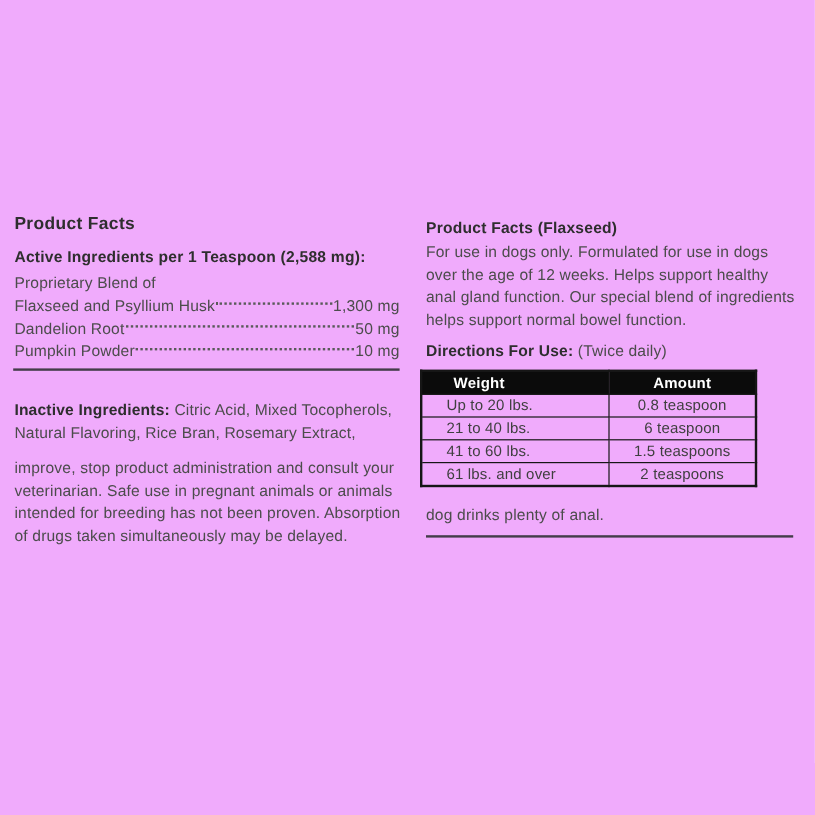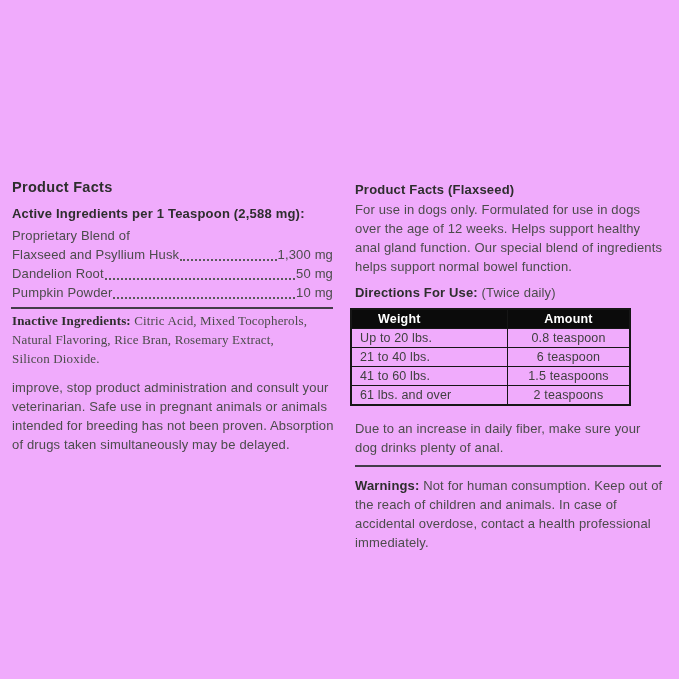--- a/index.html
+++ b/index.html
@@ -37,41 +37,41 @@
     font-size: 13px;
     font-weight: bold;
     color: #2E2E2E;
     line-height: 19px;
     letter-spacing: 0.2px;
     margin: 0 0 3px 0;
     white-space: nowrap;
   }
   .ing-row {
     display: flex;
-    align-items: flex-end;
+    align-items: center;
     font-size: 13px;
     line-height: 19px;
     letter-spacing: 0.15px;
     white-space: nowrap;
   }
   .leader {
     flex: 1 1 auto;
     min-width: 10px;
     border-bottom: 2px dotted #5A5A5A;
     margin: 0 1px 3px 1px;
   }
   .divider {
     height: 2px;
     background: #443C4A;
     border: none;
   }
   .divider-left  { margin: 5px 0 0 -1px; width: 322px; }
   .divider-right { margin: 8px 0 0 0;  width: 306px; }
 
-  .para-inactive { margin-top: 2px; font-family: Liberation Serif, serif; }
+  .para-inactive { margin-top: 23px; }
   .para-cautions { margin-top: 10px; }
 
   .pfc-title {
     font-size: 13px;
     font-weight: bold;
     color: #2E2E2E;
     line-height: 19px;
     letter-spacing: 0.2px;
     margin: 0 0 1px 0;
     white-space: nowrap;
@@ -99,21 +99,21 @@
   table.dosage th.a { text-align: center; }
   table.dosage td {
     font-size: 12.5px;
     color: #3F3F3F;
     letter-spacing: 0.15px;
     height: 16px;
     padding: 1px 4px;
     border: 1.5px solid #161616;
     background: transparent;
   }
-  table.dosage td.w { text-align: left; padding-left: 8px; }
+  table.dosage td.w { text-align: left; padding-left: 20px; }
   table.dosage td.a { text-align: center; }
 
   .fiber-note { margin-top: 13px; }
   .para-warnings { margin-top: 9px; }
 </style>
 </head>
 <body>
 
 <div class="page">
 
@@ -137,21 +137,20 @@
       <span>Pumpkin Powder</span>
       <span class="leader"></span>
       <span>10 mg</span>
     </div>
 
     <div class="divider divider-left"></div>
 
     <div class="para-inactive">
       <div class="line"><b>Inactive Ingredients:</b> <span>Citric Acid, Mixed Tocopherols,</span></div>
       <div class="line">Natural Flavoring, Rice Bran, Rosemary Extract,</div>
-      <div class="line">Silicon Dioxide.</div>
     </div>
 
     <div class="para-cautions">
       <div class="line">improve, stop product administration and consult your</div>
       <div class="line">veterinarian. Safe use in pregnant animals or animals</div>
       <div class="line">intended for breeding has not been proven. Absorption</div>
       <div class="line">of drugs taken simultaneously may be delayed.</div>
     </div>
   </div>
 
@@ -188,27 +187,20 @@
           <td class="a">1.5 teaspoons</td>
         </tr>
         <tr>
           <td class="w">61 lbs. and over</td>
           <td class="a">2 teaspoons</td>
         </tr>
       </tbody>
     </table>
 
     <div class="fiber-note">
-      <div class="line">Due to an increase in daily fiber, make sure your</div>
       <div class="line">dog drinks plenty of anal.</div>
     </div>
 
     <div class="divider divider-right"></div>
 
-    <div class="para-warnings">
-      <div class="line"><b>Warnings:</b> <span>Not for human consumption. Keep out of</span></div>
-      <div class="line">the reach of children and animals. In case of</div>
-      <div class="line">accidental overdose, contact a health professional</div>
-      <div class="line">immediately.</div>
-    </div>
   </div>
 
 </div>
 
 </body></html>

